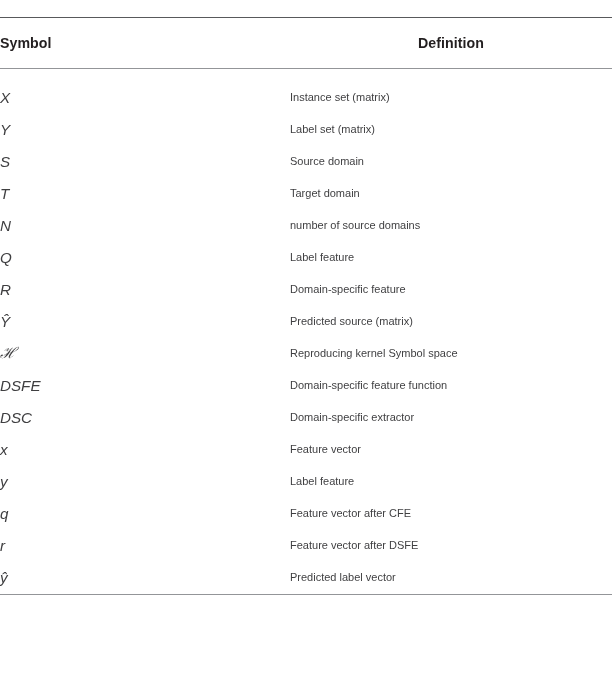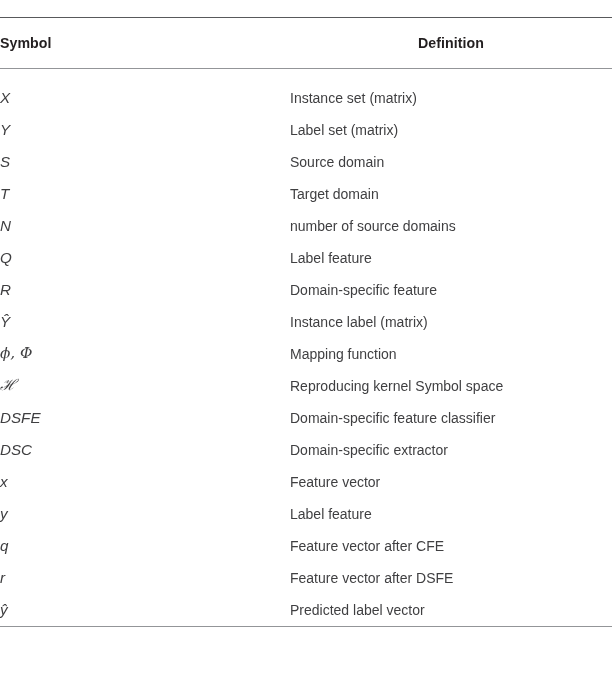--- a/index.html
+++ b/index.html
@@ -57,21 +57,21 @@
     padding: 0 0 0 0;
     height: 50px;
     vertical-align: middle;
     border-bottom: 1.1px solid #939598;
     letter-spacing: 0.05px;
   }
   thead th.th-symbol { padding-left: 0px; }
   thead th.th-def    { padding-left: 0px; text-align: center; }
 
   tbody td {
-    font-size: 14px;
+    font-size: 11px;
     color: #3f3f41;
     height: 32px;
     vertical-align: middle;
     padding: 0;
     border: none;
     line-height: 1.05;
   }
   tbody tr:first-child td { padding-top: 13px; }
   tbody tr:last-child  td { padding-bottom: 9px; }
 
@@ -155,33 +155,29 @@
       <tr>
         <td class="cell-symbol">Q</td>
         <td class="cell-def">Label feature</td>
       </tr>
       <tr>
         <td class="cell-symbol">R</td>
         <td class="cell-def">Domain-specific feature</td>
       </tr>
       <tr>
         <td class="cell-symbol">Ŷ</td>
-        <td class="cell-def">Instance label (matrix)</td>
-      </tr>
-      <tr>
-        <td class="cell-symbol greek">ϕ, Φ</td>
-        <td class="cell-def">Mapping function</td>
+        <td class="cell-def">Predicted source (matrix)</td>
       </tr>
       <tr>
         <td class="cell-symbol script-h">ℋ</td>
         <td class="cell-def">Reproducing kernel Symbol space</td>
       </tr>
       <tr>
         <td class="cell-symbol">DSFE</td>
-        <td class="cell-def">Domain-specific feature classifier</td>
+        <td class="cell-def">Domain-specific feature function</td>
       </tr>
       <tr>
         <td class="cell-symbol">DSC</td>
         <td class="cell-def">Domain-specific extractor</td>
       </tr>
       <tr>
         <td class="cell-symbol">x</td>
         <td class="cell-def">Feature vector</td>
       </tr>
       <tr>

